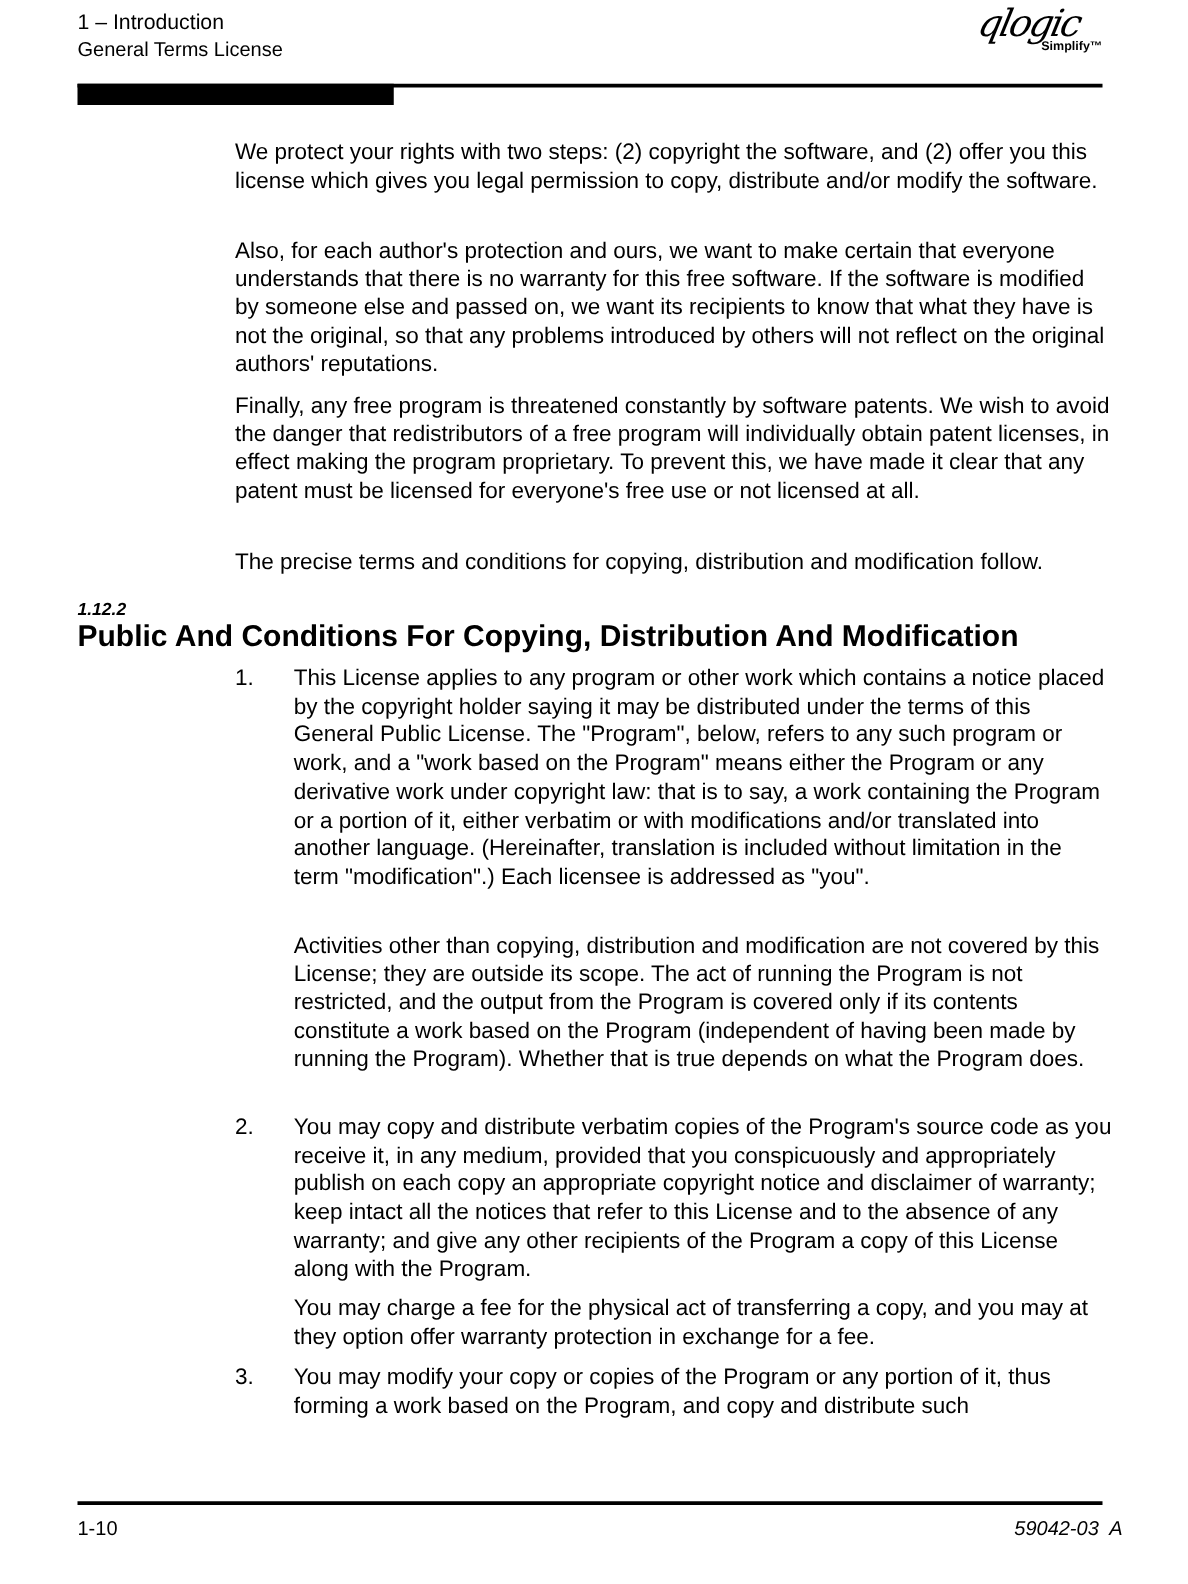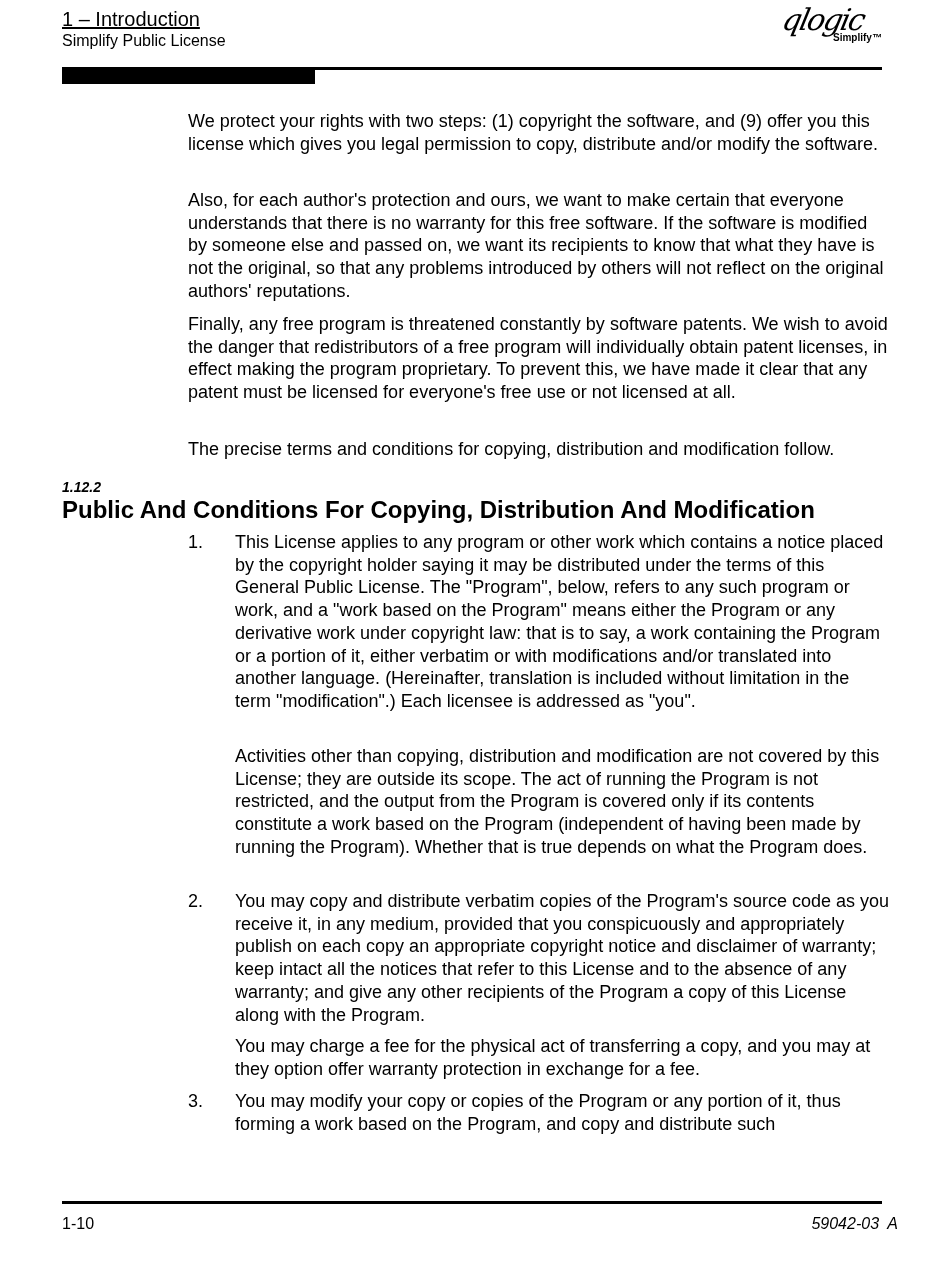--- a/index.html
+++ b/index.html
@@ -1,51 +1,51 @@
 <!DOCTYPE html>
 <html><head>
 <meta charset="utf-8">
 <style>
   html, body { margin: 0; padding: 0; background: #ffffff; }
   body {
     width: 950px; height: 1267px; position: relative; overflow: hidden;
     font-family: "Liberation Sans", sans-serif; color: #000;
   }
-  .hdr-line1 { position: absolute; left: 62px; top: 8px; font-size: 20px; text-decoration: underline; }
+  .hdr-line1 { position: absolute; left: 62px; top: 8px; font-size: 17px; }
   .hdr-line2 { position: absolute; left: 62px; top: 32px; font-size: 16px; }
   .logo { position: absolute; left: 783px; top: 2px; width: 100px; height: 56px; }
   .logo .q { position: absolute; left: 0; top: 0; font-family: "DejaVu Serif", serif; font-style: italic; font-size: 30px; letter-spacing: -2px; transform: skewX(-12deg); }
   .logo .s { position: absolute; left: 50px; top: 30px; font-size: 10px; font-weight: bold; }
   .rule-top { position: absolute; left: 62px; top: 67px; width: 820px; height: 3px; background: #000; }
   .rule-block { position: absolute; left: 62px; top: 67px; width: 253px; height: 17px; background: #000; }
   .body-para { position: absolute; left: 188px; width: 700px; font-size: 18px; line-height: 22.7px; }
   .sec-num { position: absolute; left: 62px; top: 479px; font-size: 14px; font-weight: bold; font-style: italic; }
   .sec-title { position: absolute; left: 62px; top: 496px; font-size: 24px; font-weight: bold; }
   .li-num { position: absolute; left: 188px; font-size: 18px; }
   .li-text { position: absolute; left: 235px; width: 655px; font-size: 18px; line-height: 22.7px; }
   .rule-bottom { position: absolute; left: 62px; top: 1201px; width: 820px; height: 3px; background: #000; }
   .ftr-left { position: absolute; left: 62px; top: 1215px; font-size: 16px; }
   .ftr-right { position: absolute; right: 52px; top: 1215px; font-size: 16px; font-style: italic; }
 </style>
 </head>
 <body>
 
 <div>
   <div class="hdr-line1">1 – Introduction</div>
-  <div class="hdr-line2">Simplify Public License</div>
+  <div class="hdr-line2">General Terms License</div>
   <div class="logo">
     <span class="q">qlogic</span>
     <span class="s">Simplify™</span>
   </div>
   <div class="rule-top"></div>
   <div class="rule-block"></div>
 </div>
 
 <div>
-  <p class="body-para" style="top:110px; margin:0;">We protect your rights with two steps: (1) copyright the software, and (9) offer you this license which gives you legal permission to copy, distribute and/or modify the software.</p>
+  <p class="body-para" style="top:110px; margin:0;">We protect your rights with two steps: (2) copyright the software, and (2) offer you this license which gives you legal permission to copy, distribute and/or modify the software.</p>
   <p class="body-para" style="top:189px; margin:0;">Also, for each author's protection and ours, we want to make certain that everyone understands that there is no warranty for this free software. If the software is modified by someone else and passed on, we want its recipients to know that what they have is not the original, so that any problems introduced by others will not reflect on the original authors' reputations.</p>
   <p class="body-para" style="top:313px; margin:0;">Finally, any free program is threatened constantly by software patents. We wish to avoid the danger that redistributors of a free program will individually obtain patent licenses, in effect making the program proprietary. To prevent this, we have made it clear that any patent must be licensed for everyone's free use or not licensed at all.</p>
   <p class="body-para" style="top:438px; margin:0;">The precise terms and conditions for copying, distribution and modification follow.</p>
 </div>
 
 <div class="sec-num">1.12.2</div>
 <h2 class="sec-title" style="margin:0;">Public And Conditions For Copying, Distribution And Modification</h2>
 
 <div>
   <div class="li-num" style="top:532px;">1.</div>

